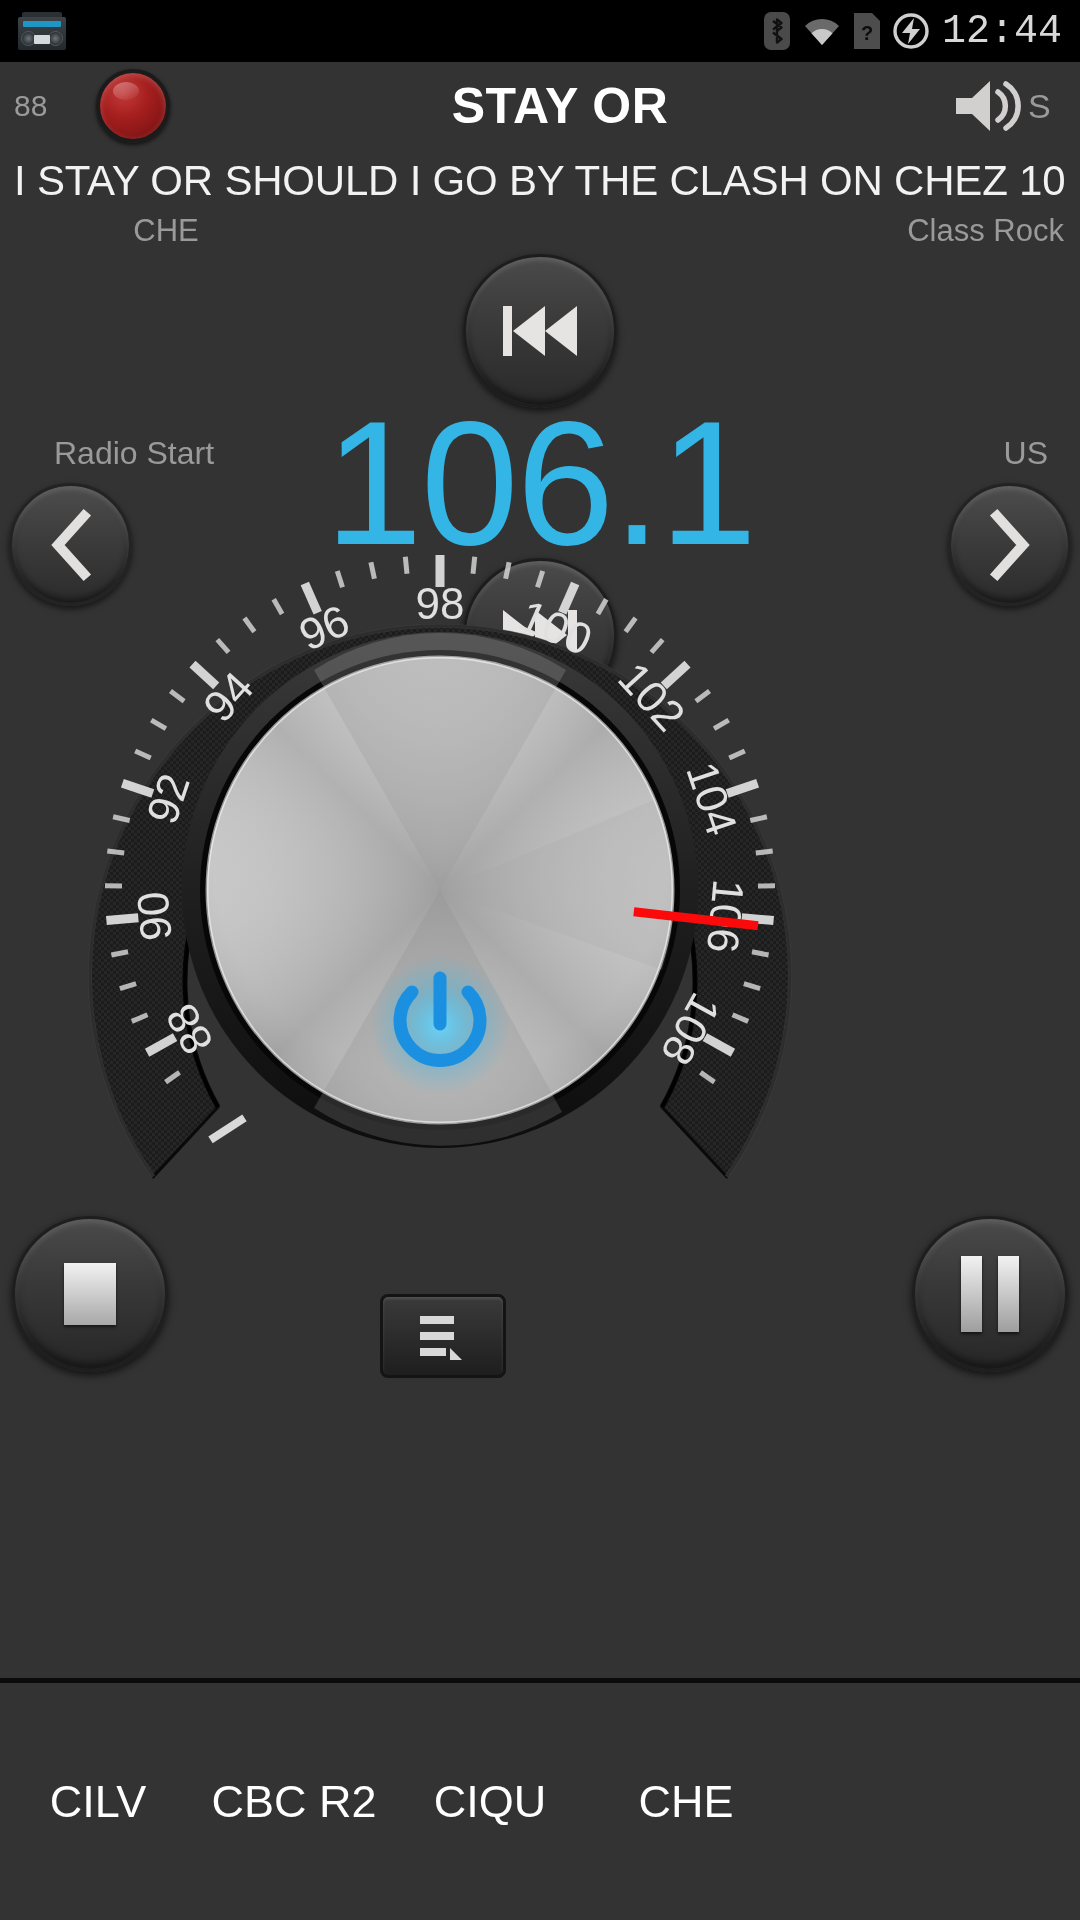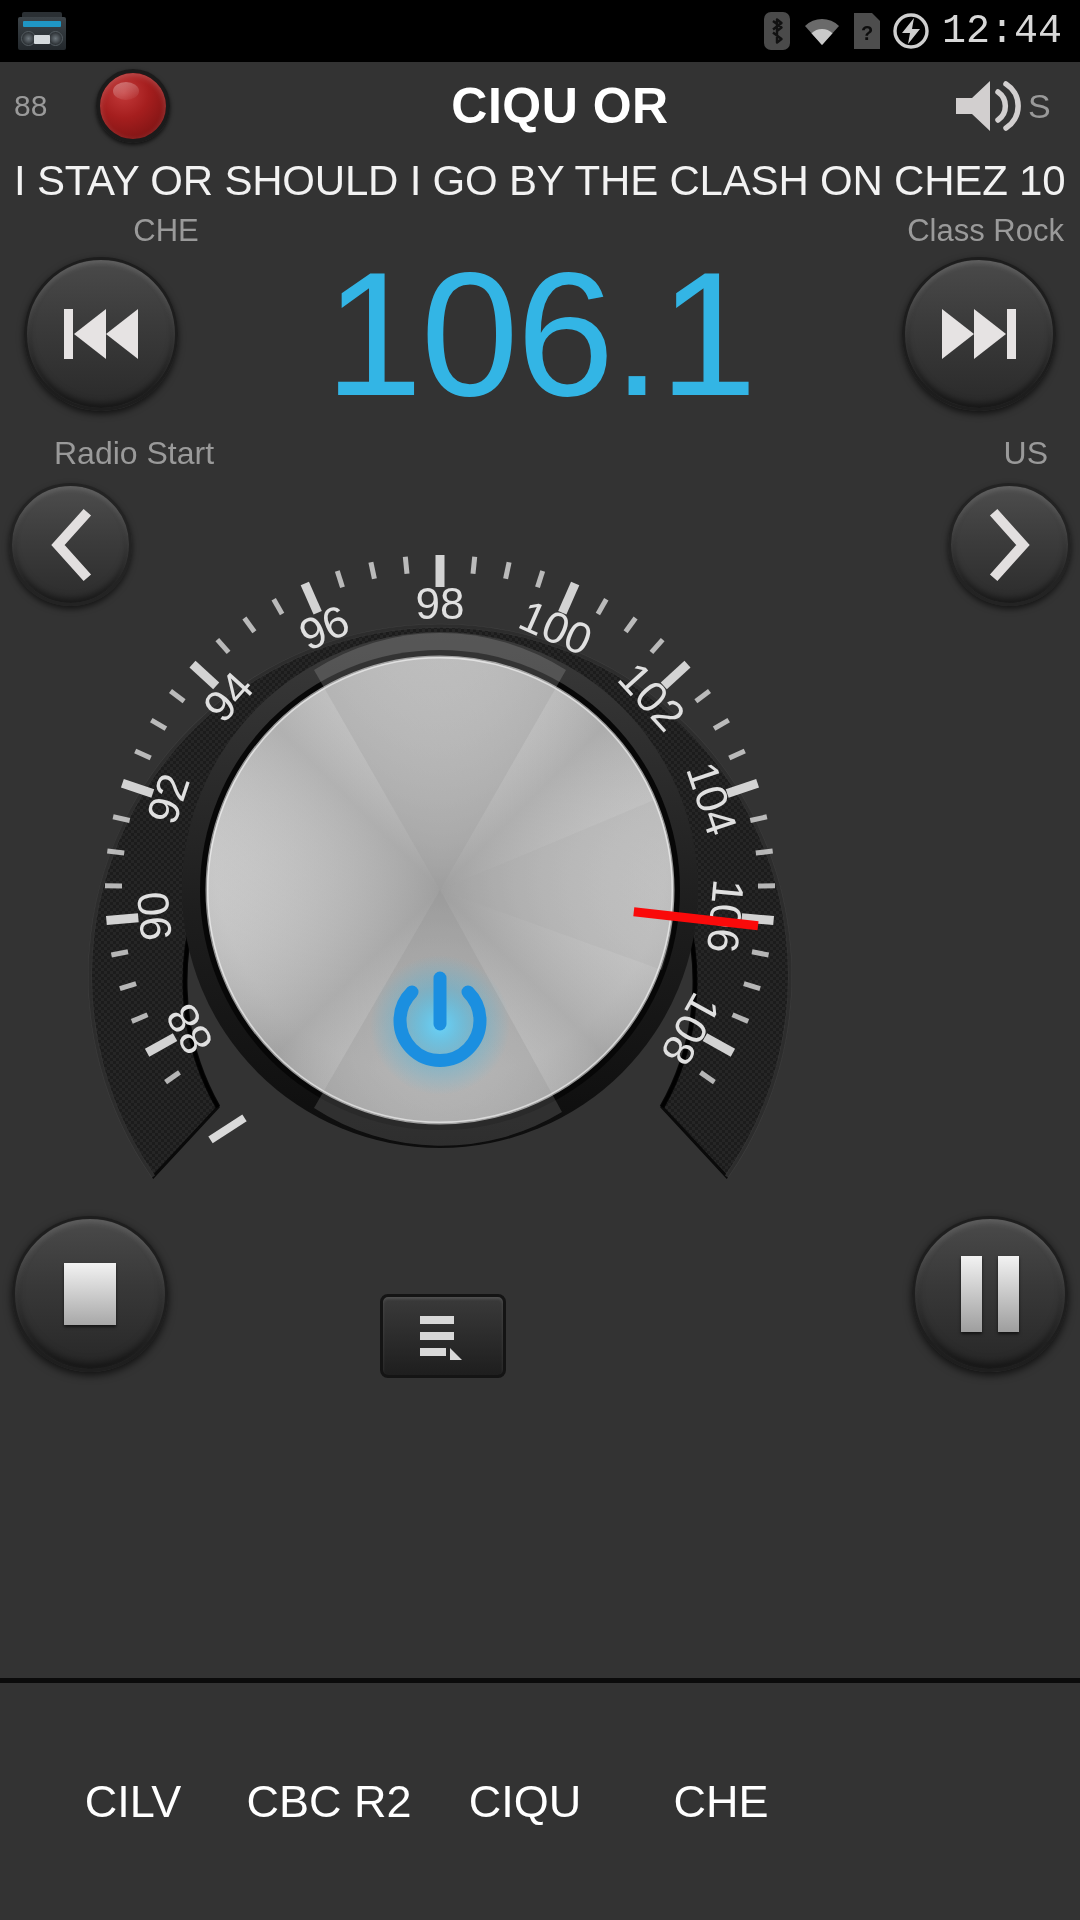--- a/index.html
+++ b/index.html
@@ -133,21 +133,21 @@
     color: #9a9a9a; font-size: 31px; width: 300px; text-align: center;
   }
   .label-row .pr {
     color: #9a9a9a; font-size: 31px; width: 300px; text-align: right;
   }
 
   .freq-row {
     position: absolute; top: 254px; left: 0;
     width: 1080px; height: 160px;
     display: flex; align-items: center; justify-content: space-between;
-    box-sizing: border-box; padding: 0 24px;
+    box-sizing: border-box; padding: 0 24px; flex-direction: column;
   }
   .rnd-btn {
     width: 148px; height: 148px; border-radius: 50%;
     background: linear-gradient(#4a4a4a 0%, #3a3a3a 45%, #2a2a2a 100%);
     border: 3px solid #1d1d1d;
     box-shadow: 0 3px 7px rgba(0,0,0,.65),
                 inset 0 3px 5px rgba(255,255,255,.16),
                 inset 0 -4px 7px rgba(0,0,0,.55);
     display: flex; align-items: center; justify-content: center;
     flex: 0 0 auto;
@@ -235,21 +235,21 @@
     display: flex; align-items: center;
     overflow: hidden;
   }
   .preset-item {
     flex: 0 0 auto;
     color: #ffffff; font-size: 45px;
     padding: 0 0px;
     text-align: center;
     white-space: nowrap;
   }
-  .preset-item:nth-child(1){ width: 196px; margin-left: 35px; }
+  .preset-item:nth-child(1){ width: 196px; }
   .preset-item:nth-child(2){ width: 196px; }
   .preset-item:nth-child(3){ width: 196px; }
   .preset-item:nth-child(4){ width: 196px; }
   .preset-item:nth-child(5){ width: 196px; }
 </style>
 </head>
 <body>
 
 <div id="app">
 
@@ -290,21 +290,21 @@
 
       <span class="sb-time">12:44</span>
     </div>
   </div>
 
   <div class="titlebar">
     <span class="freq-min">88</span>
 
     <div class="rec-btn"></div>
 
-    <div class="app-title">CIQU OR</div>
+    <div class="app-title">STAY OR</div>
 
     <svg class="vol-icon" viewBox="0 0 78 60">
       <path d="M6 22 H22 L40 5 V55 L22 38 H6 Z" fill="#d2cfcf"></path>
       <path d="M48 16 A17 17 0 0 1 48 44" fill="none" stroke="#d2cfcf" stroke-width="5.5" stroke-linecap="round"></path>
       <path d="M56 8 A26 26 0 0 1 56 52" fill="none" stroke="#d2cfcf" stroke-width="5.5" stroke-linecap="round"></path>
     </svg>
 
     <span class="sleep-label">S</span>
   </div>
 

